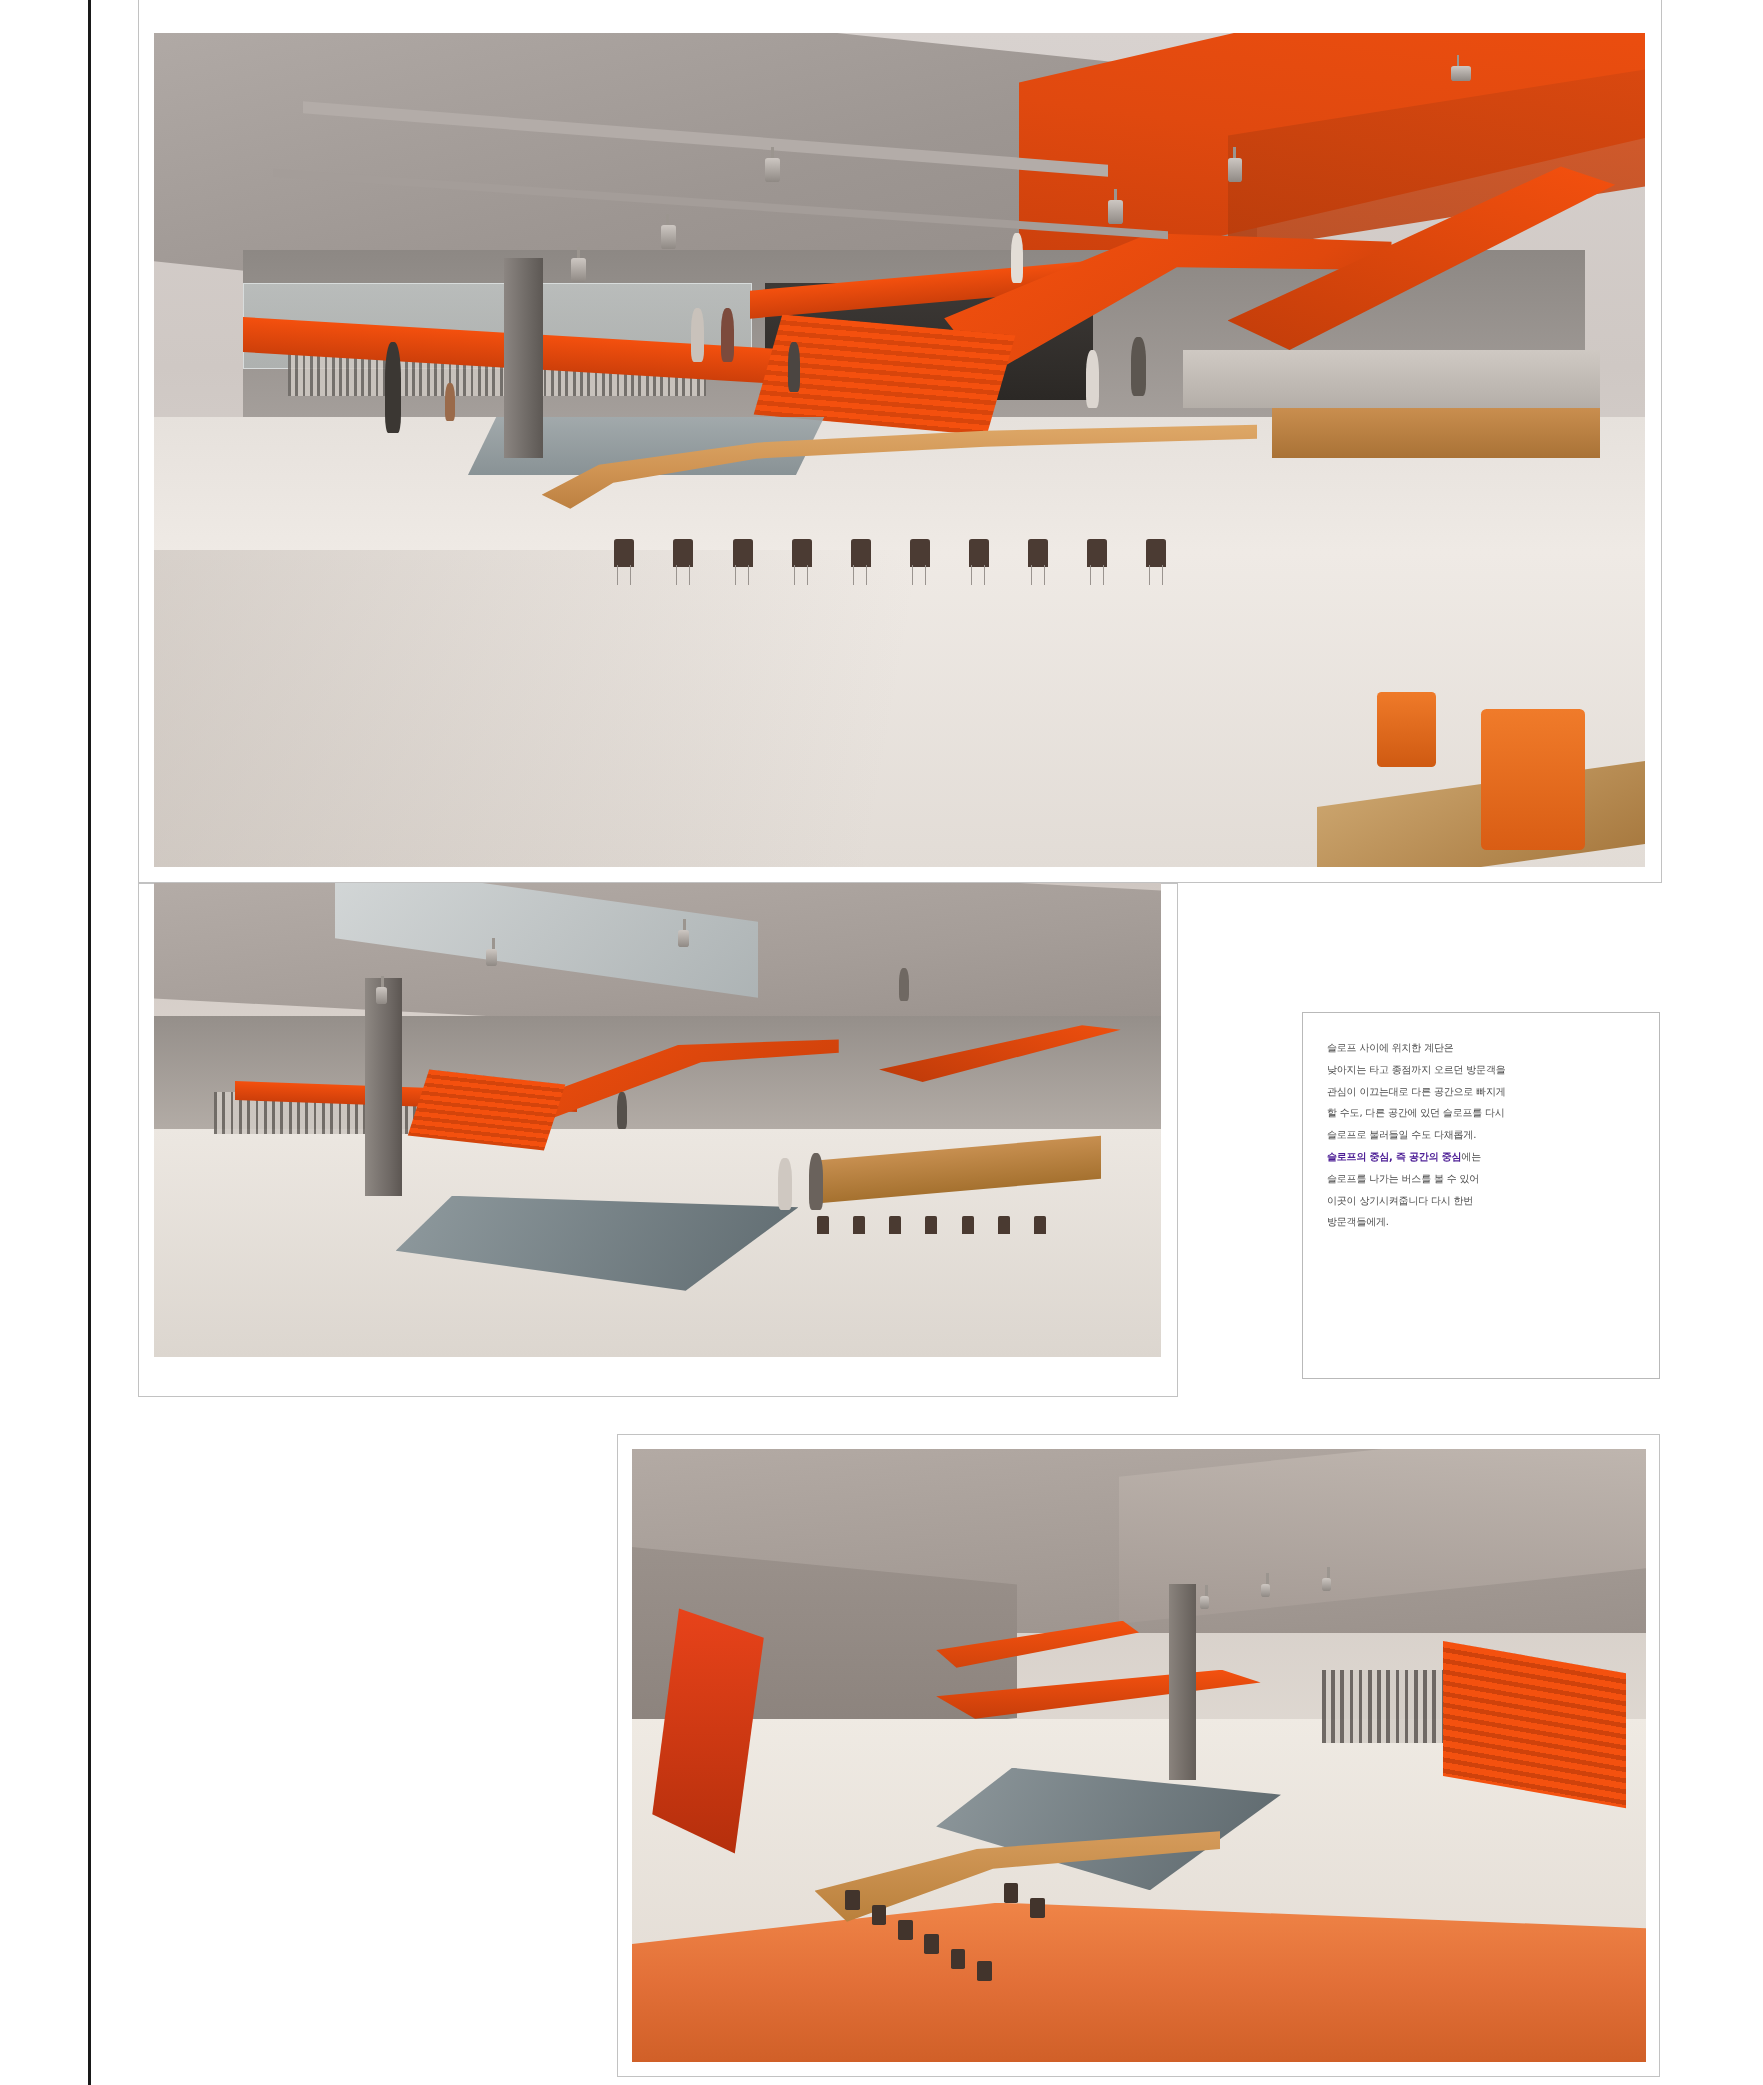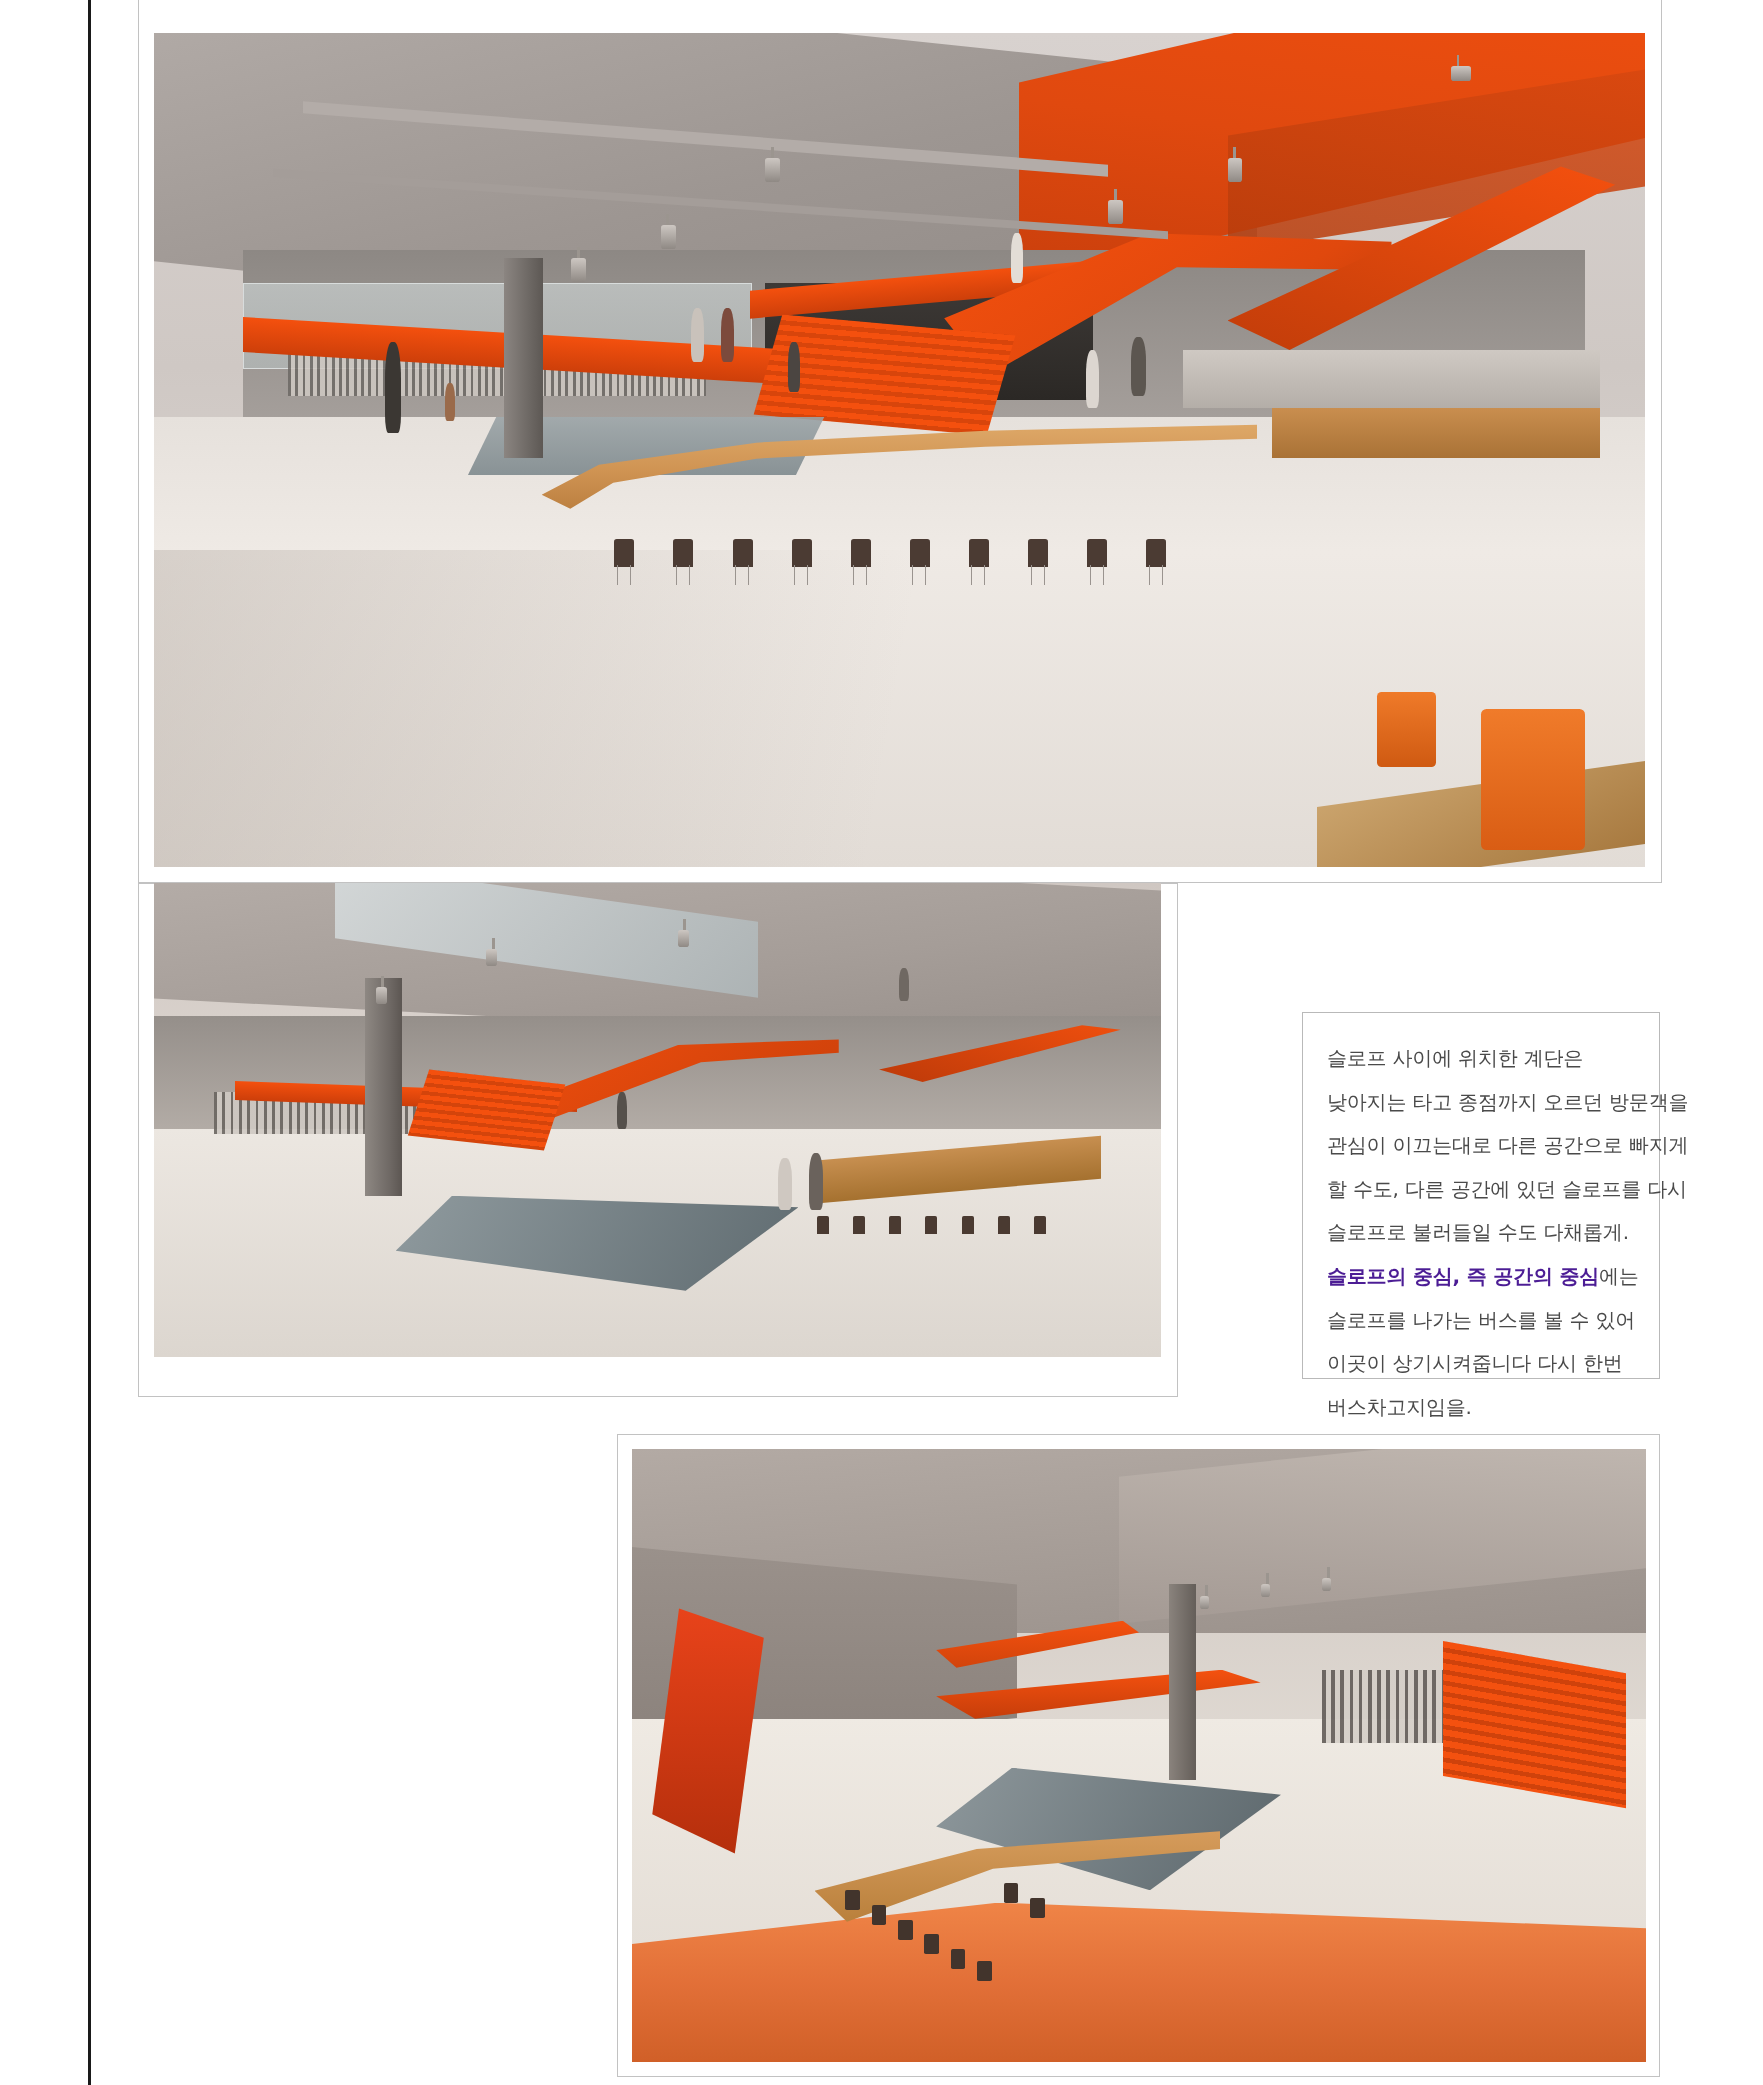--- a/index.html
+++ b/index.html
@@ -61,21 +61,21 @@
 
   
   #render-3-panel { left: 617px; top: 1434px; width: 1043px; height: 643px; border: 0.9px solid #c2c2c2; }
   #render-3 { left: 632px; top: 1449px; width: 1014px; height: 613px; }
 
   
   .cap-body {
     position: absolute;
     box-sizing: border-box;
     padding: 24px 24px 20px 24px;
-    font-size: 20px;
+    font-size: 10px;
     line-height: 2.18;
     color: #4a4a4a;
     letter-spacing: -0.2px;
   }
   #caption-right .cap-body { text-align: left; }
   #caption-left  .cap-body { text-align: right; }
   .cap-line { display: block; white-space: pre; }
   .accent { color: #4c1d95; font-weight: 700; }
 
   
@@ -448,21 +448,21 @@
   <div class="panel" id="caption-right">
     <div class="cap-body">
       <span class="cap-line">슬로프 사이에 위치한 계단은</span>
       <span class="cap-line">낮아지는 타고 종점까지 오르던 방문객을</span>
       <span class="cap-line">관심이 이끄는대로 다른 공간으로 빠지게</span>
       <span class="cap-line">할 수도, 다른 공간에 있던 슬로프를 다시</span>
       <span class="cap-line">슬로프로 불러들일 수도 다채롭게.</span>
       <span class="cap-line"><span class="accent">슬로프의 중심, 즉 공간의 중심</span><span>에는</span></span>
       <span class="cap-line">슬로프를 나가는 버스를 볼 수 있어</span>
       <span class="cap-line">이곳이 상기시켜줍니다 다시 한번</span>
-      <span class="cap-line">버스차고지임을.</span>
+      <span class="cap-line">방문객들에게.</span>
     </div>
   </div>
 
 
   <div class="panel" id="render-3-panel"></div>
   <div class="img-wrap" id="render-3">
     <div class="scene s3">
       <div class="s3-ceil"></div>
       <div class="s3-ceil-2"></div>
       <div class="s3-wall-l"></div>

